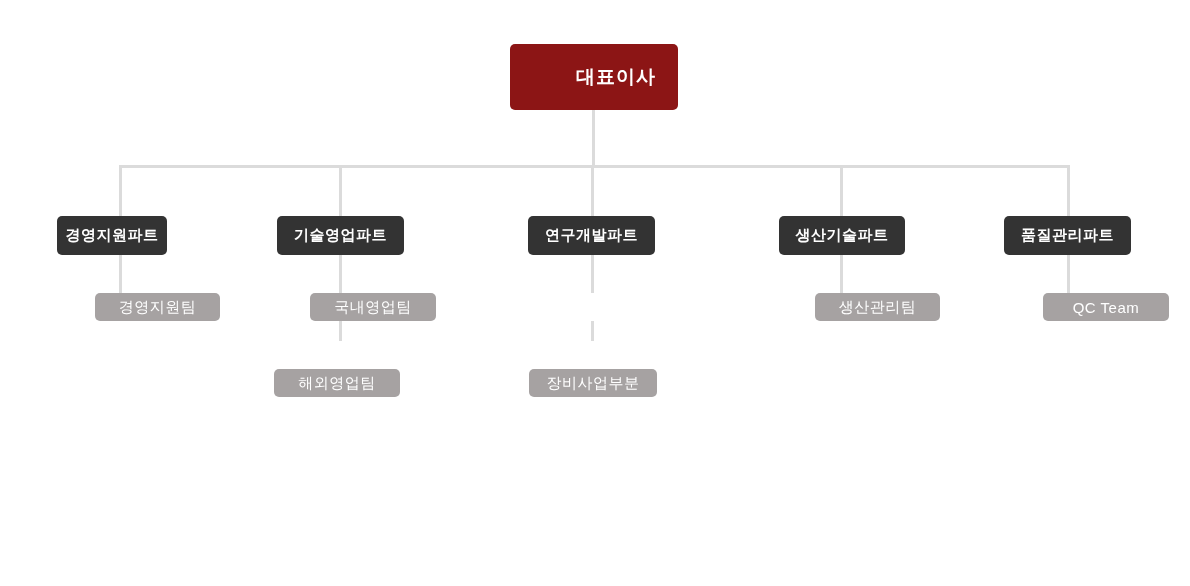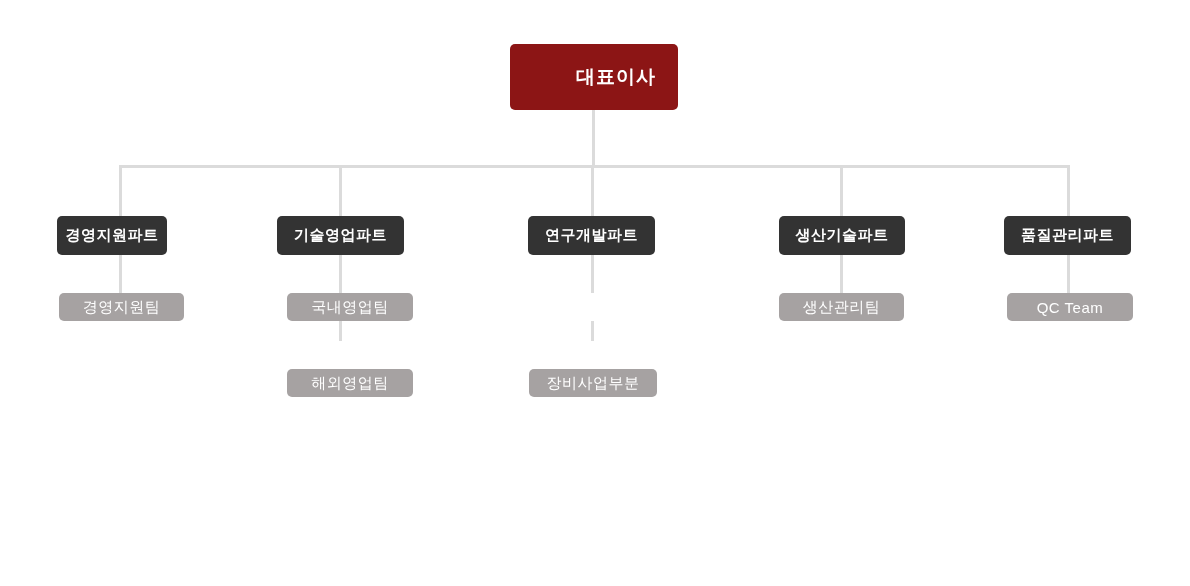--- a/index.html
+++ b/index.html
@@ -43,24 +43,24 @@
     position: absolute;
     background: #dbdbdb;
   }
   
   .d1 { left: 57px;   width: 110px; }
   .d2 { left: 277px;  width: 127px; }
   .d3 { left: 528px;  width: 127px; }
   .d4 { left: 779px;  width: 126px; }
   .d5 { left: 1004px; width: 127px; }
   
-  .t-row1 { top: 293px; }
+  .t-row1 { top: 293px; margin-left: 36px; }
   .t-row2 { top: 341px; margin-top: 28px; }
   .t1a { left: 59px;   width: 125px; }
-  .t2a, .t2b { left: 287px;  width: 126px; }
+  .t2a, .t2b { left: 274px;  width: 126px; }
   .t3a, .t3b { left: 529px;  width: 128px; }
   .t4a { left: 779px;  width: 125px; }
   .t5a { left: 1007px; width: 126px; }
   
   .l-root-v  { left: 592px;  top: 110px; width: 3px;  height: 55px; }
   .l-h       { left: 119px;  top: 165px; width: 951px; height: 3px; }
   .l-drop-1  { left: 119px;  top: 165px; width: 3px;  height: 51px; }
   .l-drop-2  { left: 339px;  top: 165px; width: 3px;  height: 51px; }
   .l-drop-3  { left: 591px;  top: 165px; width: 3px;  height: 51px; }
   .l-drop-4  { left: 840px;  top: 165px; width: 3px;  height: 51px; }

